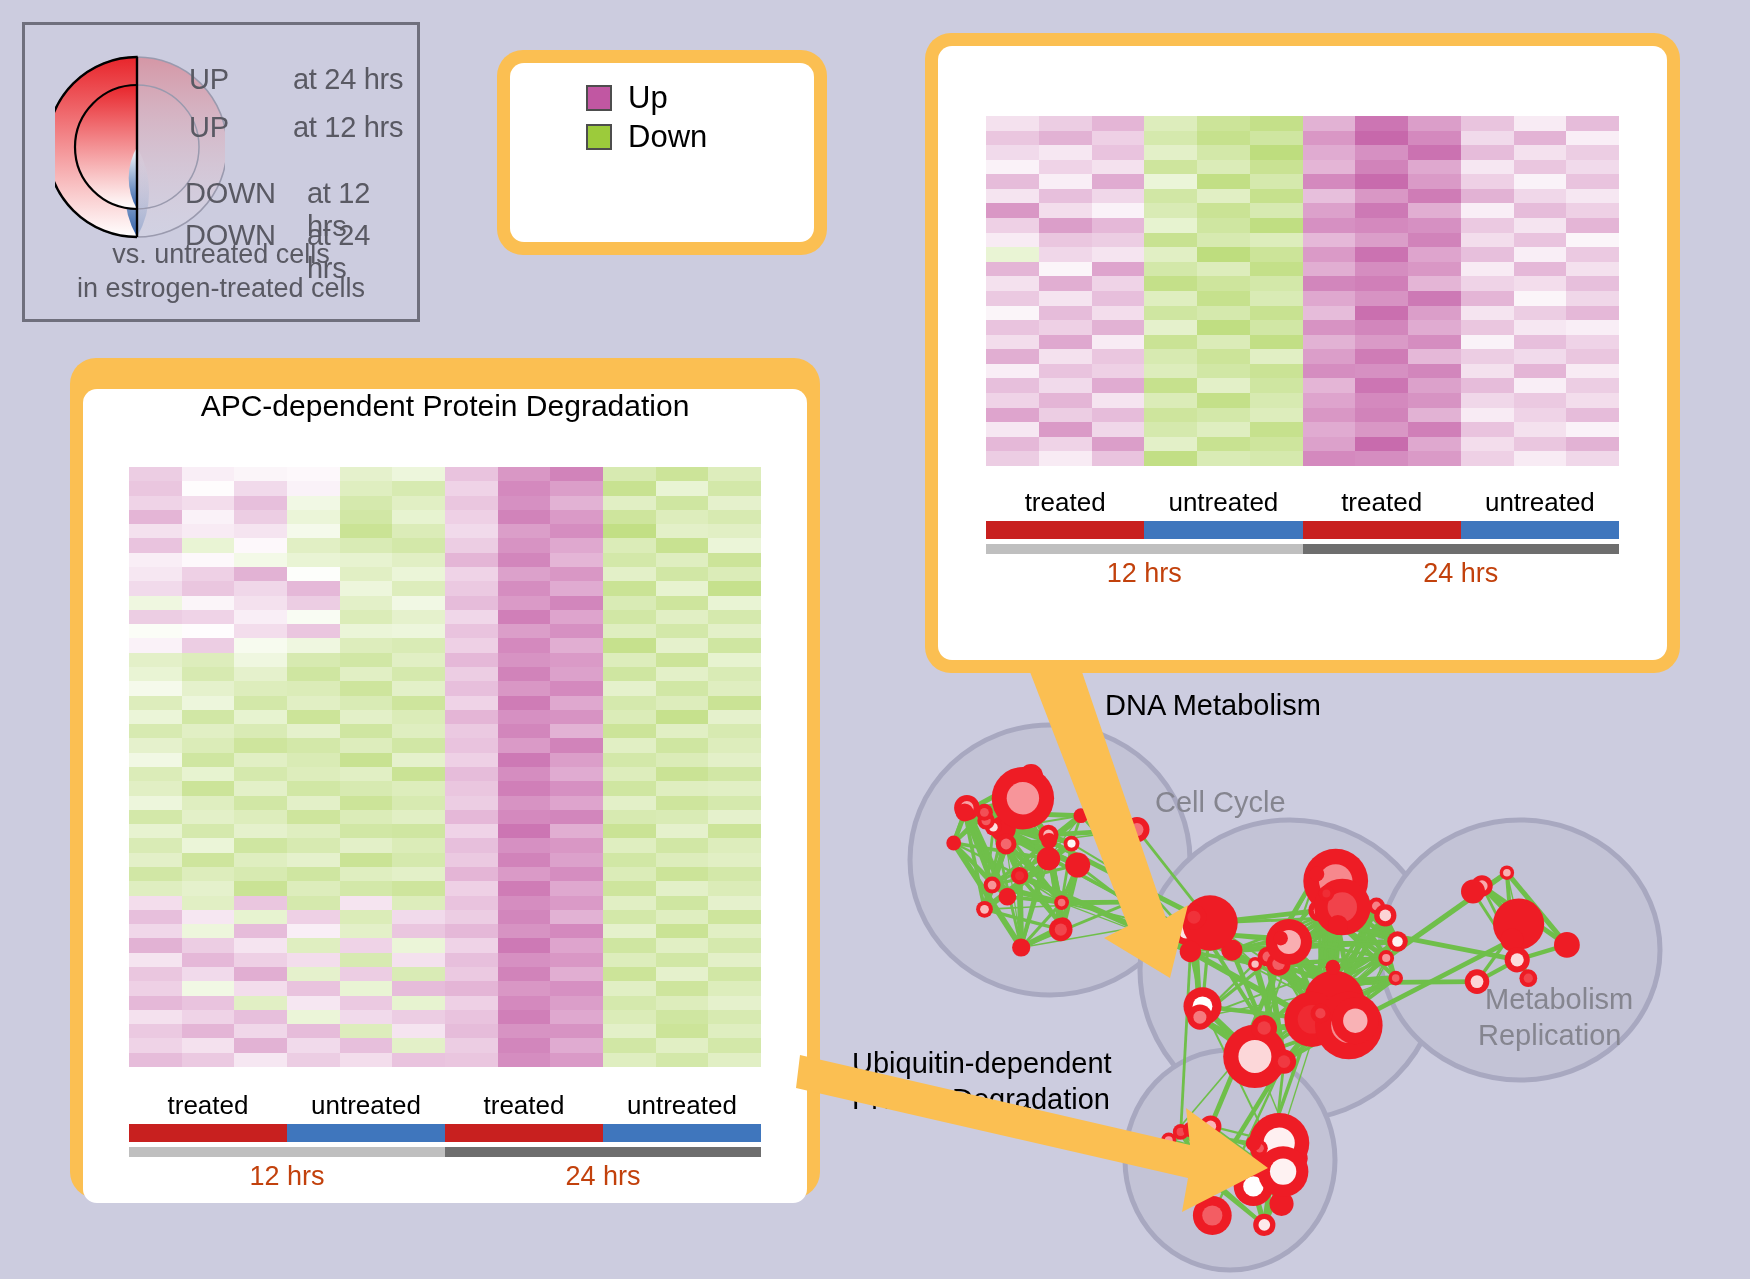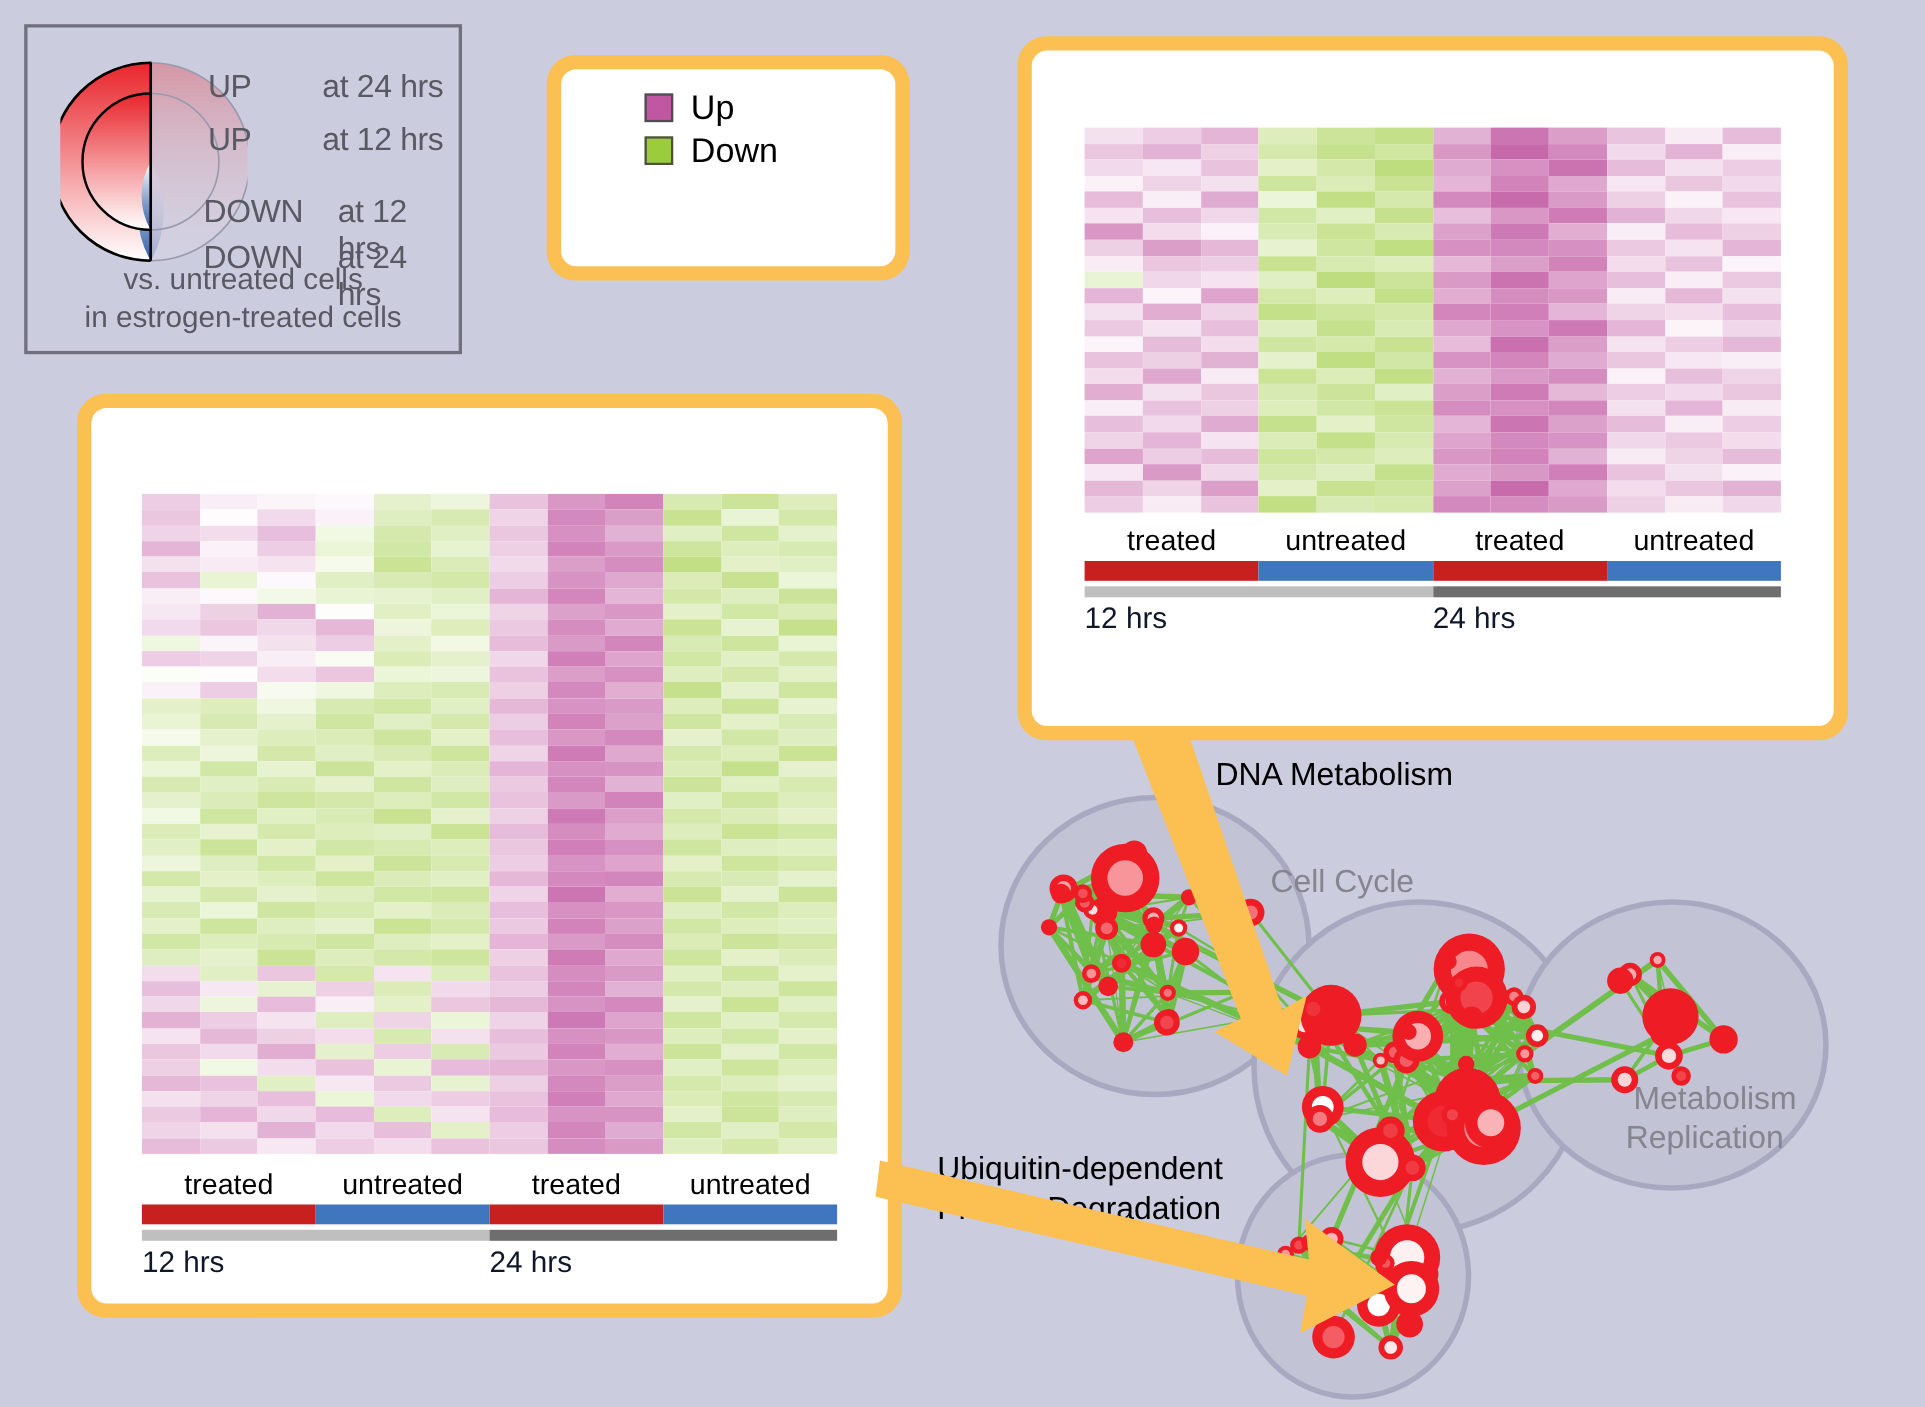--- a/index.html
+++ b/index.html
@@ -44,27 +44,27 @@
   #legend .lg-lab{font-size:31px;color:#000;}
 
   
   #rep{left:925px;top:33px;width:755px;height:640px;}
   #apc{left:70px;top:358px;width:750px;height:840px;}
 
   .hm-wrap{position:absolute;}
   .hm{display:grid;width:100%;}
   .hm div{width:100%;}
 
-  .axis{position:absolute;left:0;right:0;}
+  .axis{position:absolute;left:0;right:0;margin-top:11px;}
   .axis .labels{display:grid;grid-template-columns:repeat(4,1fr);}
   .axis .labels span{text-align:center;font-size:26px;color:#000;}
   .bar-treat{display:grid;grid-template-columns:repeat(4,1fr);height:18px;margin-top:3px;}
   .bar-time{display:grid;grid-template-columns:repeat(2,1fr);height:10px;margin-top:5px;}
   .bar-timelab{display:grid;grid-template-columns:repeat(2,1fr);margin-top:4px;}
-  .bar-timelab span{font-size:27px;color:#0f172a;}
+  .bar-timelab span{text-align:center;font-size:27px;color:#c2410c;}
 
   
   #network{position:absolute;left:900px;top:700px;width:850px;height:579px;}
   #network svg{width:100%;height:100%;display:block;overflow:visible;}
   .net-label{position:absolute;font-size:29px;color:#000;line-height:36px;}
   .net-label.gray{color:#85858f;}
 
   
   #arrows{position:absolute;inset:0;pointer-events:none;}
 </style>
@@ -456,20 +456,21 @@
         <div class="bar-timelab" id="rep-tlabels">
             <span>12 hrs</span>
             <span>24 hrs</span>
           </div>
       </div>
     </div>
   </div>
 
   <div class="panel" id="apc">
     <div class="inner">
+      <div class="panel-title" style="margin-top:18px;">APC-dependent Protein Degradation</div>
       <div class="hm-wrap" style="left:46px;right:46px;top:78px;height:600px;">
         <div class="hm" id="hm-apc" style="grid-template-columns: repeat(12, 1fr); grid-template-rows: repeat(42, 1fr); height: 100%;">
             <div style="background: rgb(236, 205, 227);"></div>
             <div style="background: rgb(249, 238, 246);"></div>
             <div style="background: rgb(251, 245, 249);"></div>
             <div style="background: rgb(253, 248, 251);"></div>
             <div style="background: rgb(229, 241, 204);"></div>
             <div style="background: rgb(237, 246, 220);"></div>
             <div style="background: rgb(233, 195, 222);"></div>
             <div style="background: rgb(217, 151, 197);"></div>

